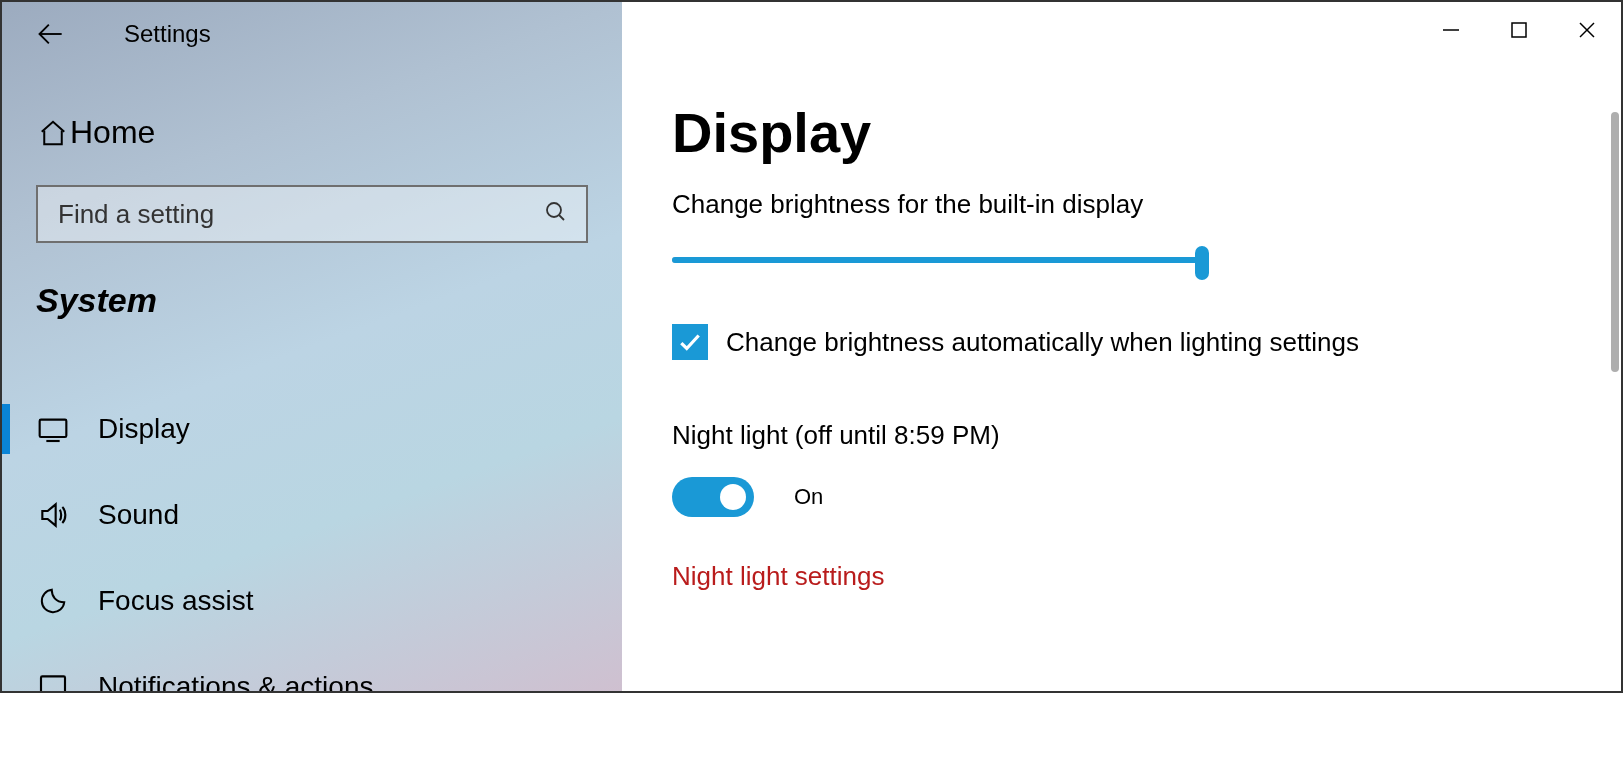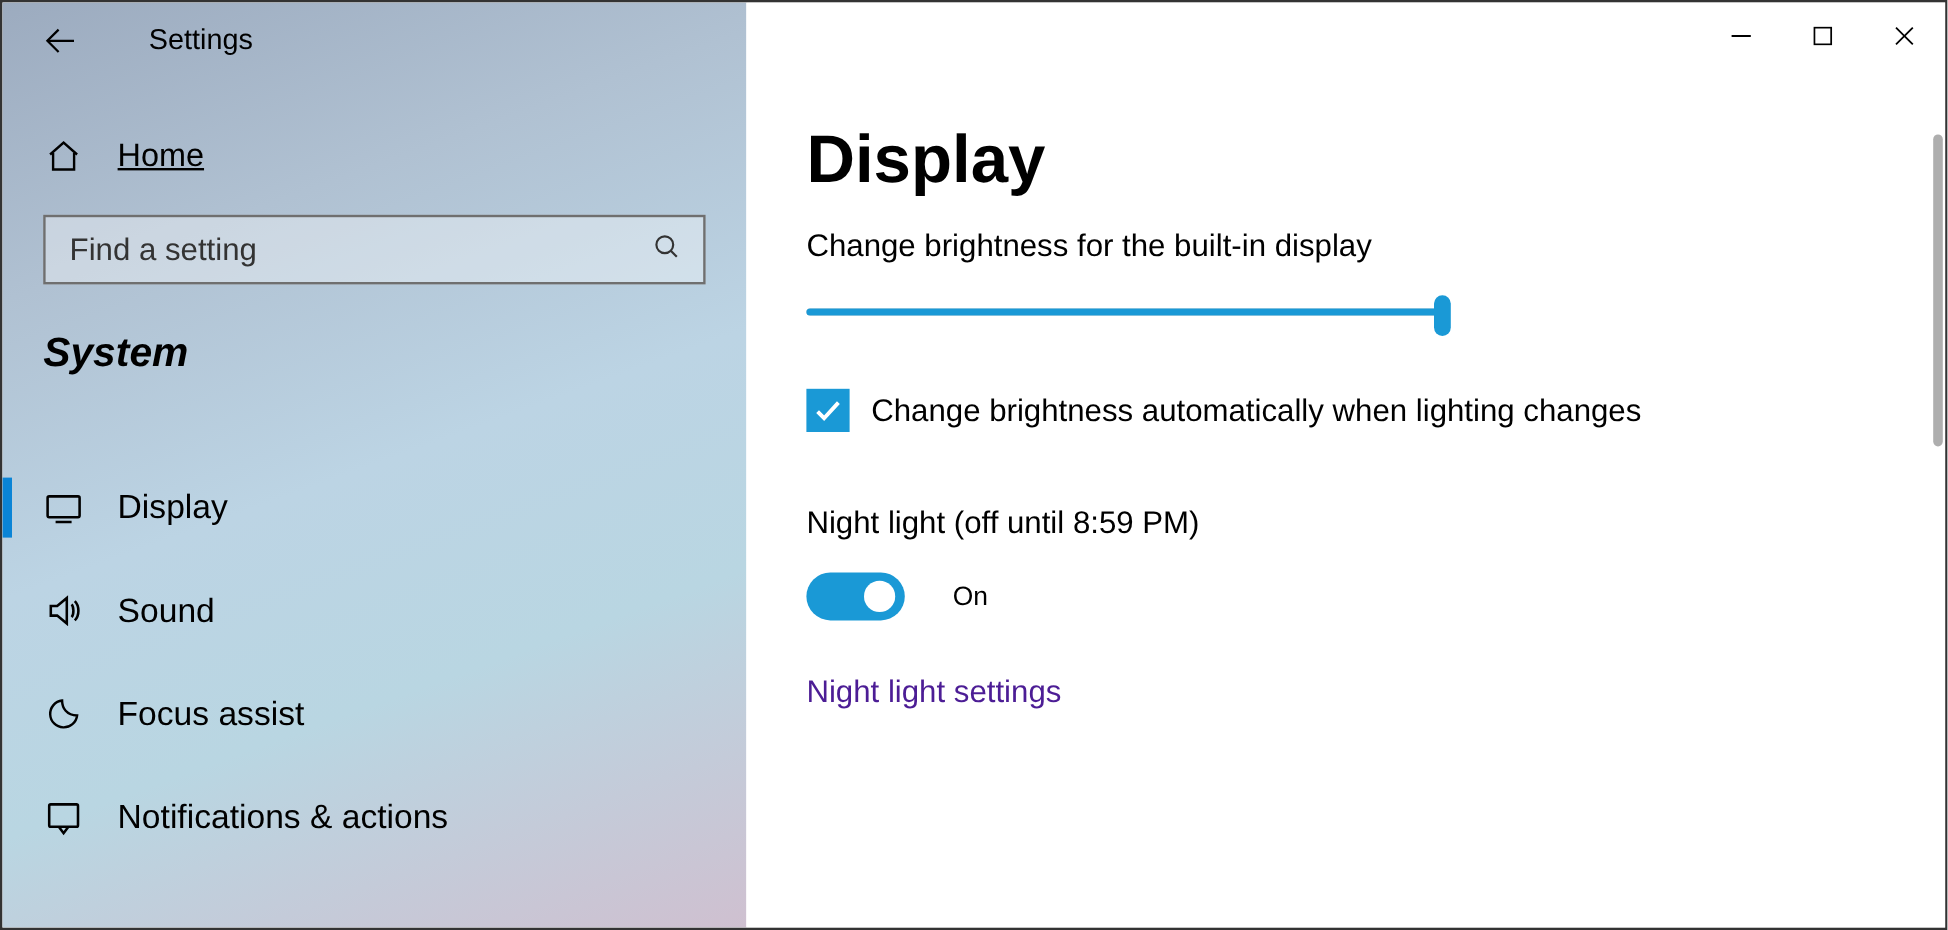--- a/index.html
+++ b/index.html
@@ -1,27 +1,27 @@
 <!DOCTYPE html>
 <html><head>
 <meta charset="utf-8">
 <style>
   html,body{margin:0;padding:0;height:100%;font-family:"Segoe UI",Arial,sans-serif;color:#000;}
-  .app{width:1623px;height:775px;border:2px solid #333;box-sizing:border-box;display:flex;position:relative;overflow:hidden;background:#fff;}
+  .app{width:1623px;height:693px;border:2px solid #333;box-sizing:border-box;display:flex;position:relative;overflow:hidden;background:#fff;}
   .sidebar{width:620px;flex-shrink:0;height:100%;background:linear-gradient(160deg,#9cabbf 0%,#b0c1d2 25%,#bcd4e4 50%,#b9d6e2 70%,#cfc0d0 100%);box-sizing:border-box;}
   .main{flex:1;background:#fff;position:relative;padding:0 50px 0 50px;box-sizing:border-box;}
   .titlebar-left{display:flex;align-items:center;height:64px;padding:0 20px 0 34px;}
   .back-icon{width:28px;height:28px;display:flex;align-items:center;justify-content:center;}
   .title-text{font-size:24px;margin-left:60px;font-weight:400;}
   .win-controls{position:absolute;top:0;right:0;display:flex;}
   .win-btn{width:68px;height:56px;display:flex;align-items:center;justify-content:center;}
   .sidebar-content{padding:0 34px;}
   .home-row{display:flex;align-items:center;margin-top:48px;margin-bottom:34px;cursor:pointer;}
   .home-row .icon{width:34px;display:flex;justify-content:center;}
-  .home-row .label{font-size:27px;margin-left:28px;font-weight:400;text-decoration:underline;}
+  .home-row .label{font-size:32px;font-weight:400;}
   .search-box{display:flex;align-items:center;border:2px solid #6f6f6f;background:rgba(255,255,255,0.35);height:58px;padding:0 18px;box-sizing:border-box;width:552px;margin-top:16px;}
   .search-box input{flex:1;border:none;background:transparent;font-size:26px;outline:none;color:#333;font-family:inherit;}
   .search-box input::placeholder{color:#333;}
   .category{font-size:34px;font-weight:700;margin:38px 0 66px 0;font-style:italic;}
   .nav{margin-left:-34px;}
   .nav-item{display:flex;align-items:center;height:86px;padding-left:34px;cursor:pointer;font-size:28px;position:relative;}
   .nav-item .ic{width:34px;display:flex;justify-content:center;}
   .nav-item .lab{margin-left:28px;}
   .nav-item.selected::before{content:"";position:absolute;left:0;top:18px;bottom:18px;width:8px;background:#0a84d6;}
   .page-title{font-size:56px;font-weight:600;margin:98px 0 24px 0;}
@@ -32,21 +32,21 @@
   .slider-fill{position:absolute;left:0;top:17px;height:6px;background:#1a99d6;border-radius:3px;width:100%;}
   .slider-thumb{position:absolute;top:6px;width:14px;height:34px;background:#1a99d6;border-radius:7px;left:calc(100% - 7px);}
   .check-row{display:flex;align-items:center;margin-top:44px;}
   .checkbox{width:36px;height:36px;background:#1a99d6;display:flex;align-items:center;justify-content:center;flex-shrink:0;}
   .check-row .clabel{font-size:26px;margin-left:18px;}
   .night-label{font-size:26px;margin-top:60px;}
   .toggle-row{display:flex;align-items:center;margin-top:18px;}
   .toggle{width:82px;height:40px;border-radius:20px;background:#1a99d6;position:relative;}
   .toggle-knob{position:absolute;width:26px;height:26px;border-radius:50%;background:#fff;top:7px;right:8px;}
   .toggle-row .tlabel{font-size:22px;margin-left:40px;}
-  .link{color:#4c1d95;font-size:26px;margin-top:44px;cursor:pointer;}
+  .link{color:#b91c1c;font-size:26px;margin-top:44px;cursor:pointer;}
   .scroll-indicator{position:absolute;right:2px;top:110px;width:8px;height:260px;background:#aeaeae;border-radius:4px;}
 </style>
 </head>
 <body>
 
 <div class="app">
 
   <div class="sidebar">
     <div class="titlebar-left">
       <span class="back-icon">
@@ -150,21 +150,21 @@
       <div class="slider-fill"></div>
       <div class="slider-thumb"></div>
     </div>
 
     <div class="check-row">
       <div class="checkbox">
         <svg width="26" height="26" viewBox="0 0 24 24" fill="none" stroke="#fff" stroke-width="3">
           <polyline points="4,13 9,18 20,6"></polyline>
         </svg>
       </div>
-      <span class="clabel">Change brightness automatically when lighting changes</span>
+      <span class="clabel">Change brightness automatically when lighting settings</span>
     </div>
 
     <p class="night-label">Night light (off until 8:59 PM)</p>
     <div class="toggle-row">
       <div class="toggle">
         <div class="toggle-knob"></div>
       </div>
       <span class="tlabel">On</span>
     </div>
 

